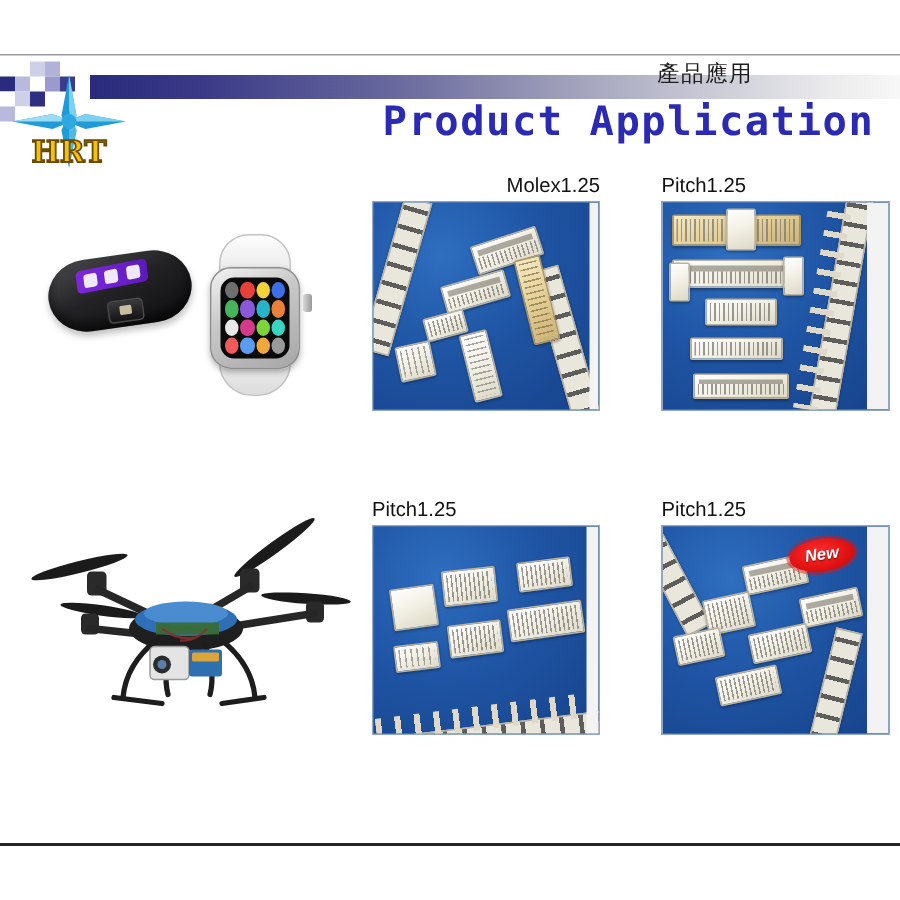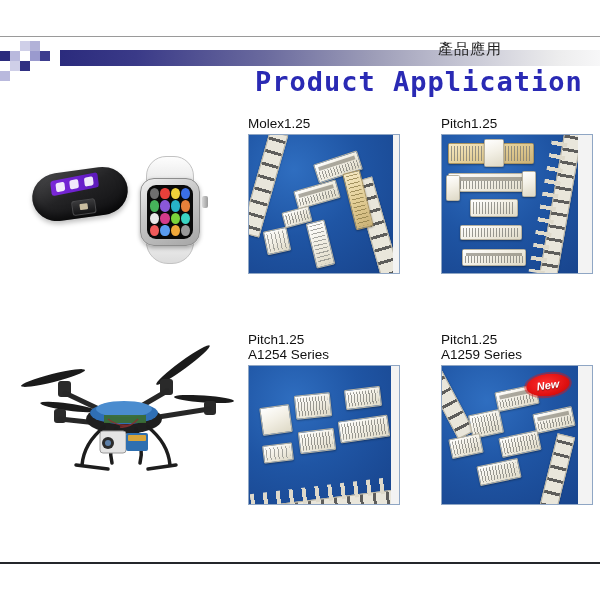--- a/index.html
+++ b/index.html
@@ -300,20 +300,36 @@
     <i style="left:30px; top:4px;  width:10px; height:10px; background:#b2b2d8;"></i>
     <i style="left:30px; top:14px; width:10px; height:10px; background:#9a9ace;"></i>
     <i style="left:40px; top:14px; width:10px; height:10px; background:#3c3c8e;"></i>
     <i style="left:0px;  top:24px; width:10px; height:10px; background:#ffffff;"></i>
     <i style="left:10px; top:24px; width:10px; height:10px; background:#cfcfe8;"></i>
     <i style="left:20px; top:24px; width:10px; height:10px; background:#2f2f82;"></i>
     <i style="left:0px;  top:34px; width:10px; height:10px; background:#b9b9dd;"></i>
     <i style="left:10px; top:34px; width:10px; height:10px; background:#ffffff;"></i>
   </div>
 
+  <div class="logo">
+    <svg width="96" height="62" viewBox="0 0 96 62" xmlns="http://www.w3.org/2000/svg" aria-hidden="true">
+      <g>
+        <polygon points="42,0 47,27 42,40 37,27" fill="#1f9bd8"></polygon>
+        <polygon points="42,0 47,27 42,40" fill="#7fd0ef"></polygon>
+        <polygon points="42,62 37,37 42,24 47,37" fill="#1f9bd8"></polygon>
+        <polygon points="42,62 47,37 42,24" fill="#4fb9e4"></polygon>
+        <polygon points="4,31 31,26 44,31 31,36" fill="#1f9bd8"></polygon>
+        <polygon points="4,31 31,26 44,31" fill="#9adcf2"></polygon>
+        <polygon points="80,31 53,36 40,31 53,26" fill="#1f9bd8"></polygon>
+        <polygon points="80,31 53,26 40,31" fill="#7fd0ef"></polygon>
+        <circle cx="42" cy="31" r="5" fill="#2fa8e0"></circle>
+      </g>
+      <text x="42" y="58" text-anchor="middle" font-family="DejaVu Serif, serif" font-size="20" font-weight="700" fill="#f5c400" stroke="#6b4a00" stroke-width="1.2">HRT</text>
+    </svg>
+  </div>
 
   <div class="title-cn">產品應用</div>
   <div class="title-en">Product Application</div>
 
   <div class="app-photo" style="left:18px; top:148px; width:215px; height:135px;">
     <div class="band">
       <div class="screen">
         <b style="background:#ffffff;"></b>
           <b style="background:#ffffff;"></b>
           <b style="background:#ffffff;"></b>
@@ -395,21 +411,21 @@
       <g>
         <rect x="92" y="96" width="26" height="22" rx="3" fill="#e4e4e4" stroke="#9a9a9a"></rect>
         <circle cx="100" cy="108" r="6" fill="#2b2b2b"></circle>
         <circle cx="100" cy="108" r="3" fill="#5c7fa8"></circle>
         <rect x="118" y="98" width="22" height="18" rx="2" fill="#2e6fb0"></rect>
         <rect x="120" y="100" width="18" height="6" rx="1" fill="#d9a53a"></rect>
       </g>
     </svg>
   </div>
 
-  <div class="card" style="left:248px; top:116px;">
+  <div class="card" style="left:248px; top:116px;text-align:right;">
     <div class="cap">Molex1.25</div>
     <div class="photo">
       <div class="bg"></div>
       <div class="strip" style="left:6px; top:-4px; width:17px; height:104px; transform:rotate(16deg);">
         <div class="holes"></div>
       </div>
       <div class="strip" style="right:12px; top:42px; width:17px; height:104px; transform:rotate(-16deg);">
         <div class="holes"></div>
       </div>
       <div class="part" style="left:66px; top:22px; width:44px; height:18px; transform:rotate(-18deg);">
@@ -463,21 +479,20 @@
       <div class="part" style="left:20px; top:114px; width:62px; height:15px;">
         <div class="slot" style="height:3px;"></div>
           <div class="pins dense" style="top:6px;"></div>
       </div>
       <div class="rmargin"></div>
     </div>
   </div>
 
   <div class="card" style="left:248px; top:332px;">
     <div class="cap">Pitch1.25</div>
-    <div class="cap">A1254 Series</div>
     <div class="photo">
       <div class="bg"></div>
       <div class="strip" style="left:2px; bottom:-14px; width:150px; height:18px; transform:rotate(-7deg);">
         <div class="holes" style="background-image:repeating-linear-gradient(to right,transparent 0 5px,#3b3b3b 5px 8px,transparent 8px 13px);"></div>
         <div class="teeth" style="top:-14px; left:0; right:0; width:auto; height:16px; background-image:repeating-linear-gradient(to right,#ded9ca 0 4px,transparent 4px 13px);"></div>
       </div>
       <div class="part" style="left:12px; top:40px; width:28px; height:26px; transform:rotate(-8deg);"></div>
       <div class="part" style="left:46px; top:28px; width:34px; height:22px; transform:rotate(-6deg);">
         <div class="pins dense"></div>
       </div>
@@ -492,21 +507,20 @@
       </div>
       <div class="part" style="left:90px; top:52px; width:48px; height:20px; transform:rotate(-8deg);">
         <div class="pins dense"></div>
       </div>
       <div class="rmargin" style="width:8px;"></div>
     </div>
   </div>
 
   <div class="card" style="left:441px; top:332px;">
     <div class="cap">Pitch1.25</div>
-    <div class="cap">A1259 Series</div>
     <div class="photo">
       <div class="bg"></div>
       <div class="strip" style="left:-4px; top:-8px; width:16px; height:80px; transform:rotate(-28deg);">
         <div class="holes"></div>
       </div>
       <div class="strip" style="right:28px; bottom:-24px; width:16px; height:92px; transform:rotate(14deg);">
         <div class="holes"></div>
       </div>
       <div class="part" style="left:54px; top:22px; width:40px; height:18px; transform:rotate(-12deg);">
         <div class="slot"></div>

